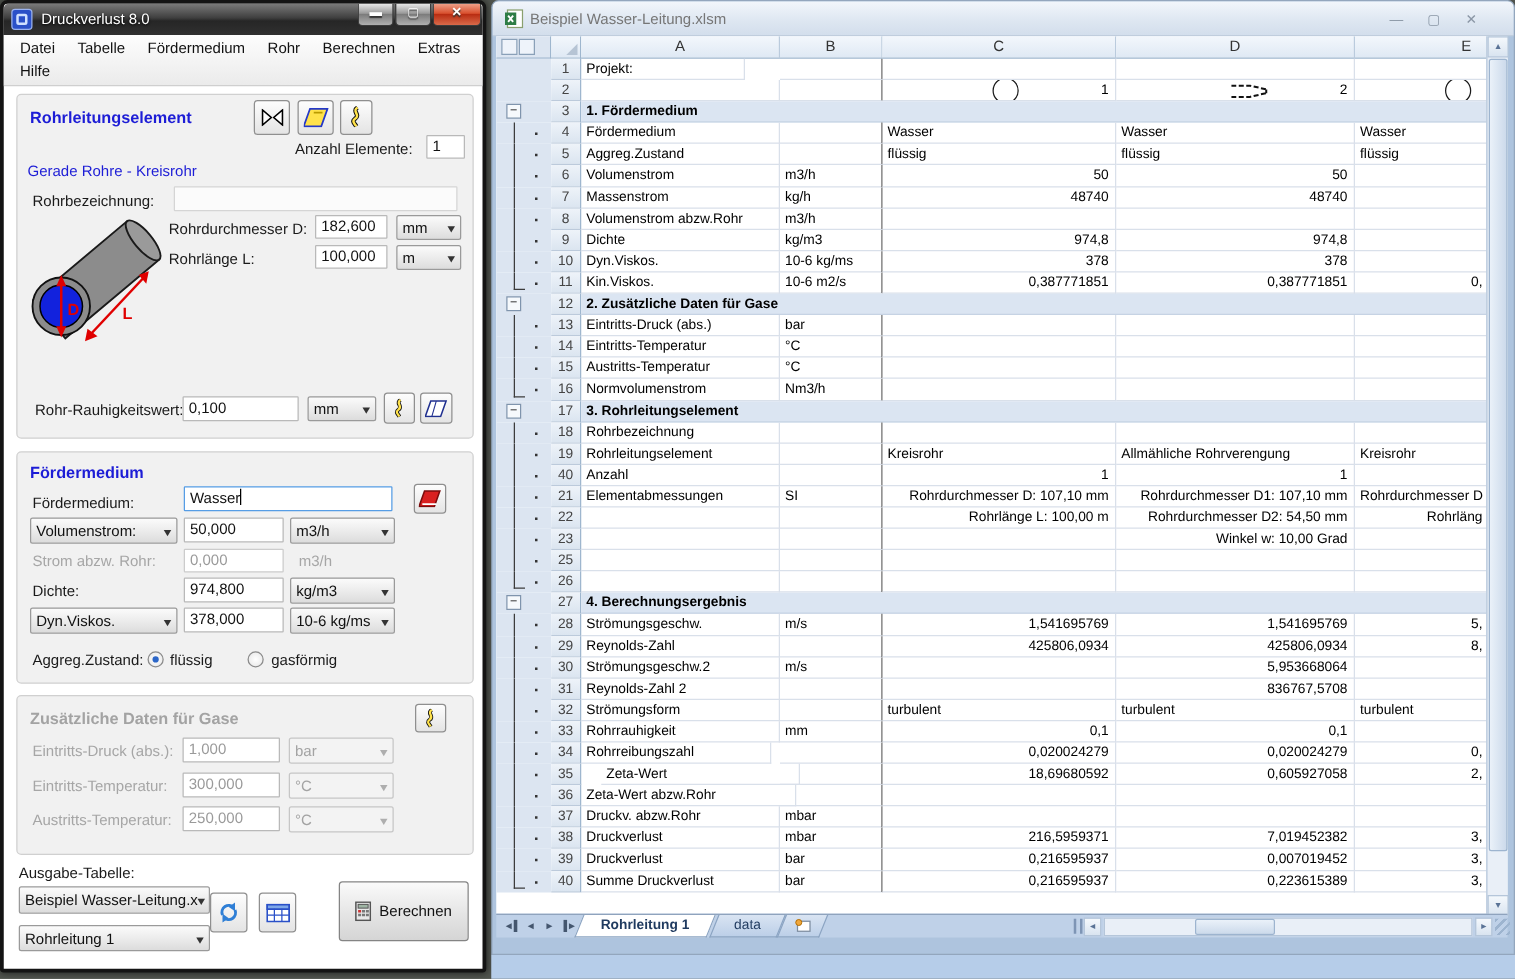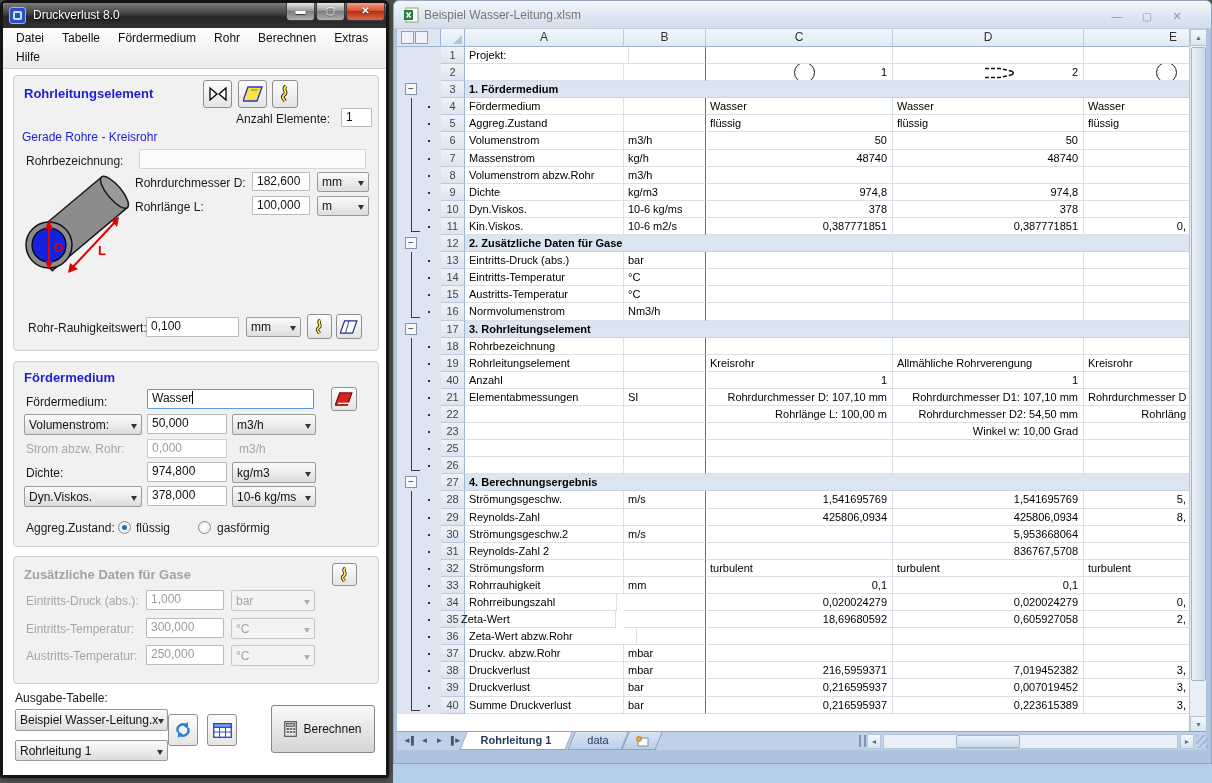--- a/index.html
+++ b/index.html
@@ -366,21 +366,21 @@
         <div class="ch" style="left: 68px; width: 159px;">A</div>
         <div class="ch" style="left: 227px; width: 82px;">B</div>
         <div class="ch" style="left: 309px; width: 187px;">C</div>
         <div class="ch" style="left: 496px; width: 191px;">D</div>
         <div class="ch" style="left: 687px; width: 108px; text-align: right; padding-right: 14px;">E</div>
       </div>
     <div id="xl-grid" class="abs">
         <div class="xrow">
           <div class="gut "></div>
           <div class="rh">1</div>
-          <div class="xc" style="left: 68px; width: 164px;">Projekt:</div>
+          <div class="xc" style="left: 68px; width: 131px;">Projekt:</div>
           <div class="xc pb" style="left: 227px; width: 82px;"></div>
           <div class="xc" style="left: 309px; width: 187px;"></div>
           <div class="xc" style="left: 496px; width: 191px;"></div>
           <div class="xc" style="left: 687px; width: 108px;"></div>
         </div>
         <div class="xrow">
           <div class="gut "></div>
           <div class="rh">2</div>
           <div class="xc" style="left: 68px; width: 159px;"></div>
           <div class="xc pb" style="left: 227px; width: 82px;"></div>
@@ -715,21 +715,21 @@
           <div class="xc pb" style="left: 227px; width: 82px;"></div>
           <div class="xc r" style="left: 309px; width: 187px;">0,020024279</div>
           <div class="xc r" style="left: 496px; width: 191px;">0,020024279</div>
           <div class="xc r" style="left: 687px; width: 108px;">0,</div>
         </div>
         <div class="xrow">
           <div class="gut mid">
             <span class="dot"></span>
           </div>
           <div class="rh">35</div>
-          <div class="xc" style="left: 60px; width: 159px;">Zeta-Wert</div>
+          <div class="xc" style="left: 84px; width: 159px;">Zeta-Wert</div>
           <div class="xc pb" style="left: 227px; width: 82px;"></div>
           <div class="xc r" style="left: 309px; width: 187px;">18,69680592</div>
           <div class="xc r" style="left: 496px; width: 191px;">0,605927058</div>
           <div class="xc r" style="left: 687px; width: 108px;">2,</div>
         </div>
         <div class="xrow">
           <div class="gut mid">
             <span class="dot"></span>
           </div>
           <div class="rh">36</div>

